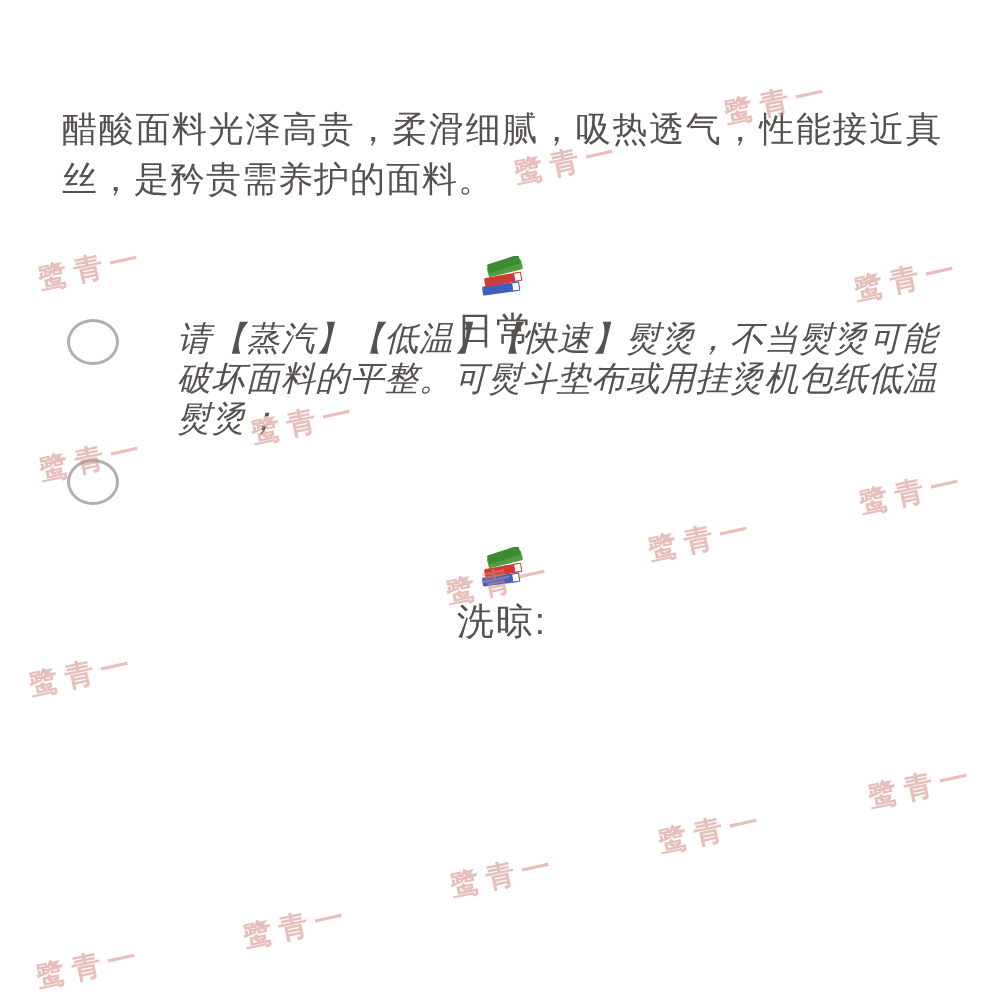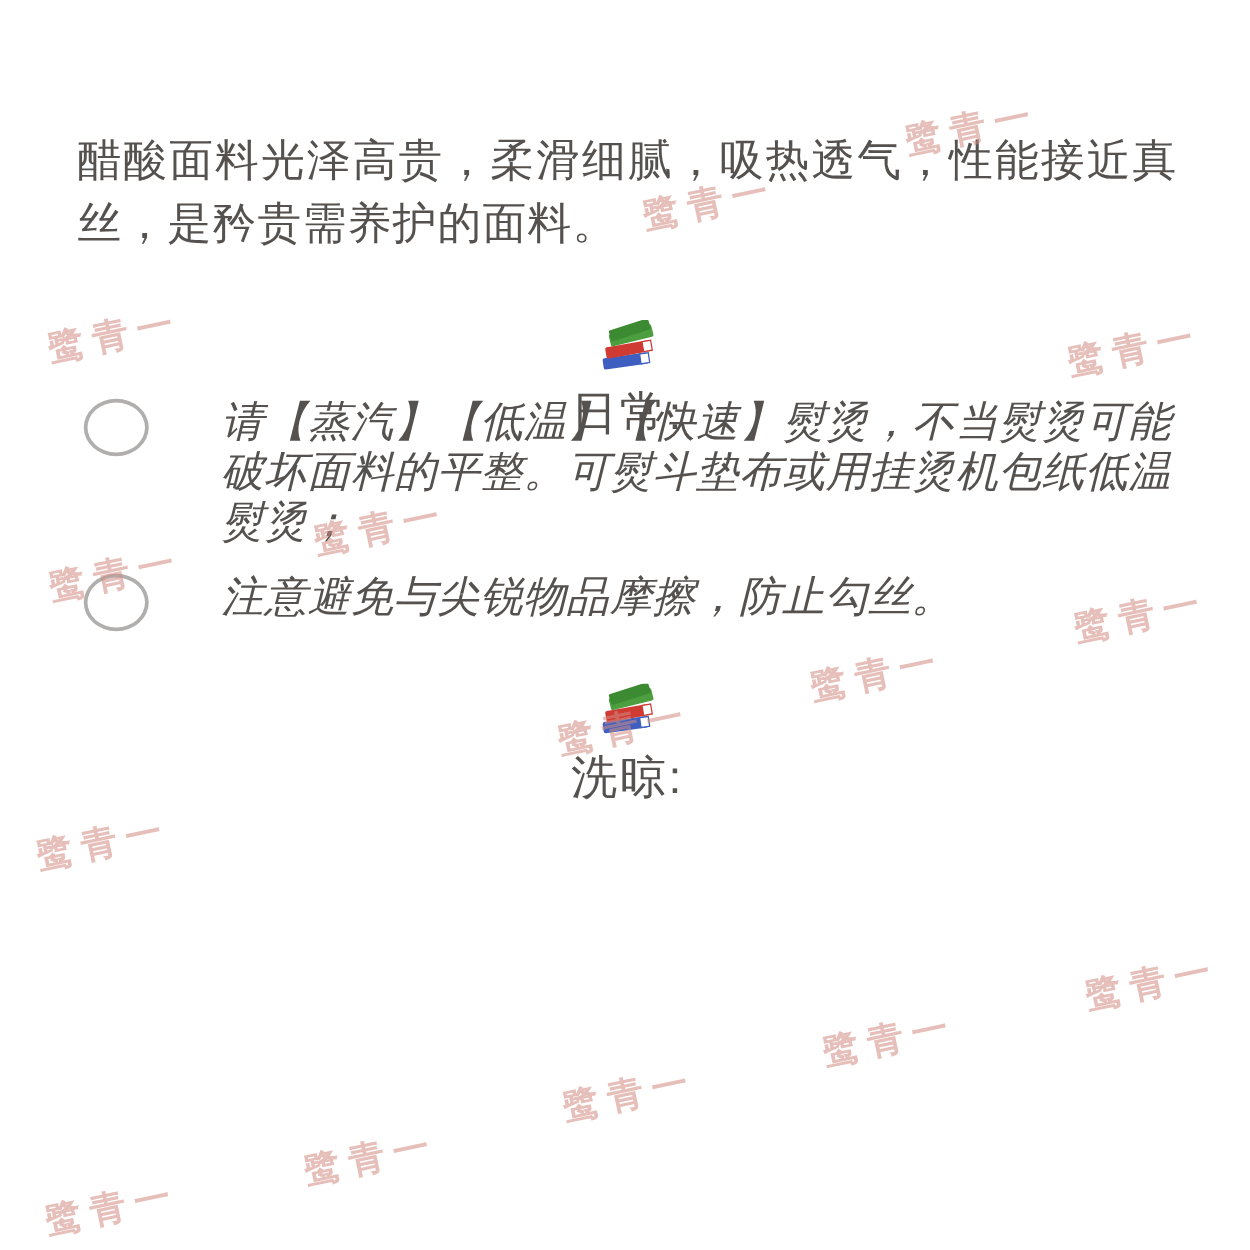--- a/index.html
+++ b/index.html
@@ -97,21 +97,20 @@
       <span>日常:</span>
     </div>
 
     <div class="bullet-list">
       <div class="bullet-row">
         <span class="bullet-circle"></span>
         <p class="bullet-text">请【蒸汽】【低温】【快速】熨烫，不当熨烫可能破坏面料的平整。可熨斗垫布或用挂烫机包纸低温熨烫；</p>
       </div>
       <div class="bullet-row">
         <span class="bullet-circle"></span>
-        <p class="bullet-text">注意避免与尖锐物品摩擦，防止勾丝。</p>
       </div>
     </div>
 
     <div class="section-header" style="margin-top:42px;">
       <span class="books-icon">
         <svg viewBox="0 0 46 40" width="46" height="40">
           <g transform="rotate(-8 23 30)">
             <rect x="3" y="28" width="36" height="9" rx="1.5" fill="#3e5fbf"></rect>
             <rect x="33" y="28.5" width="7" height="8" fill="#ffffff" stroke="#3e5fbf" stroke-width="1"></rect>
           </g>

